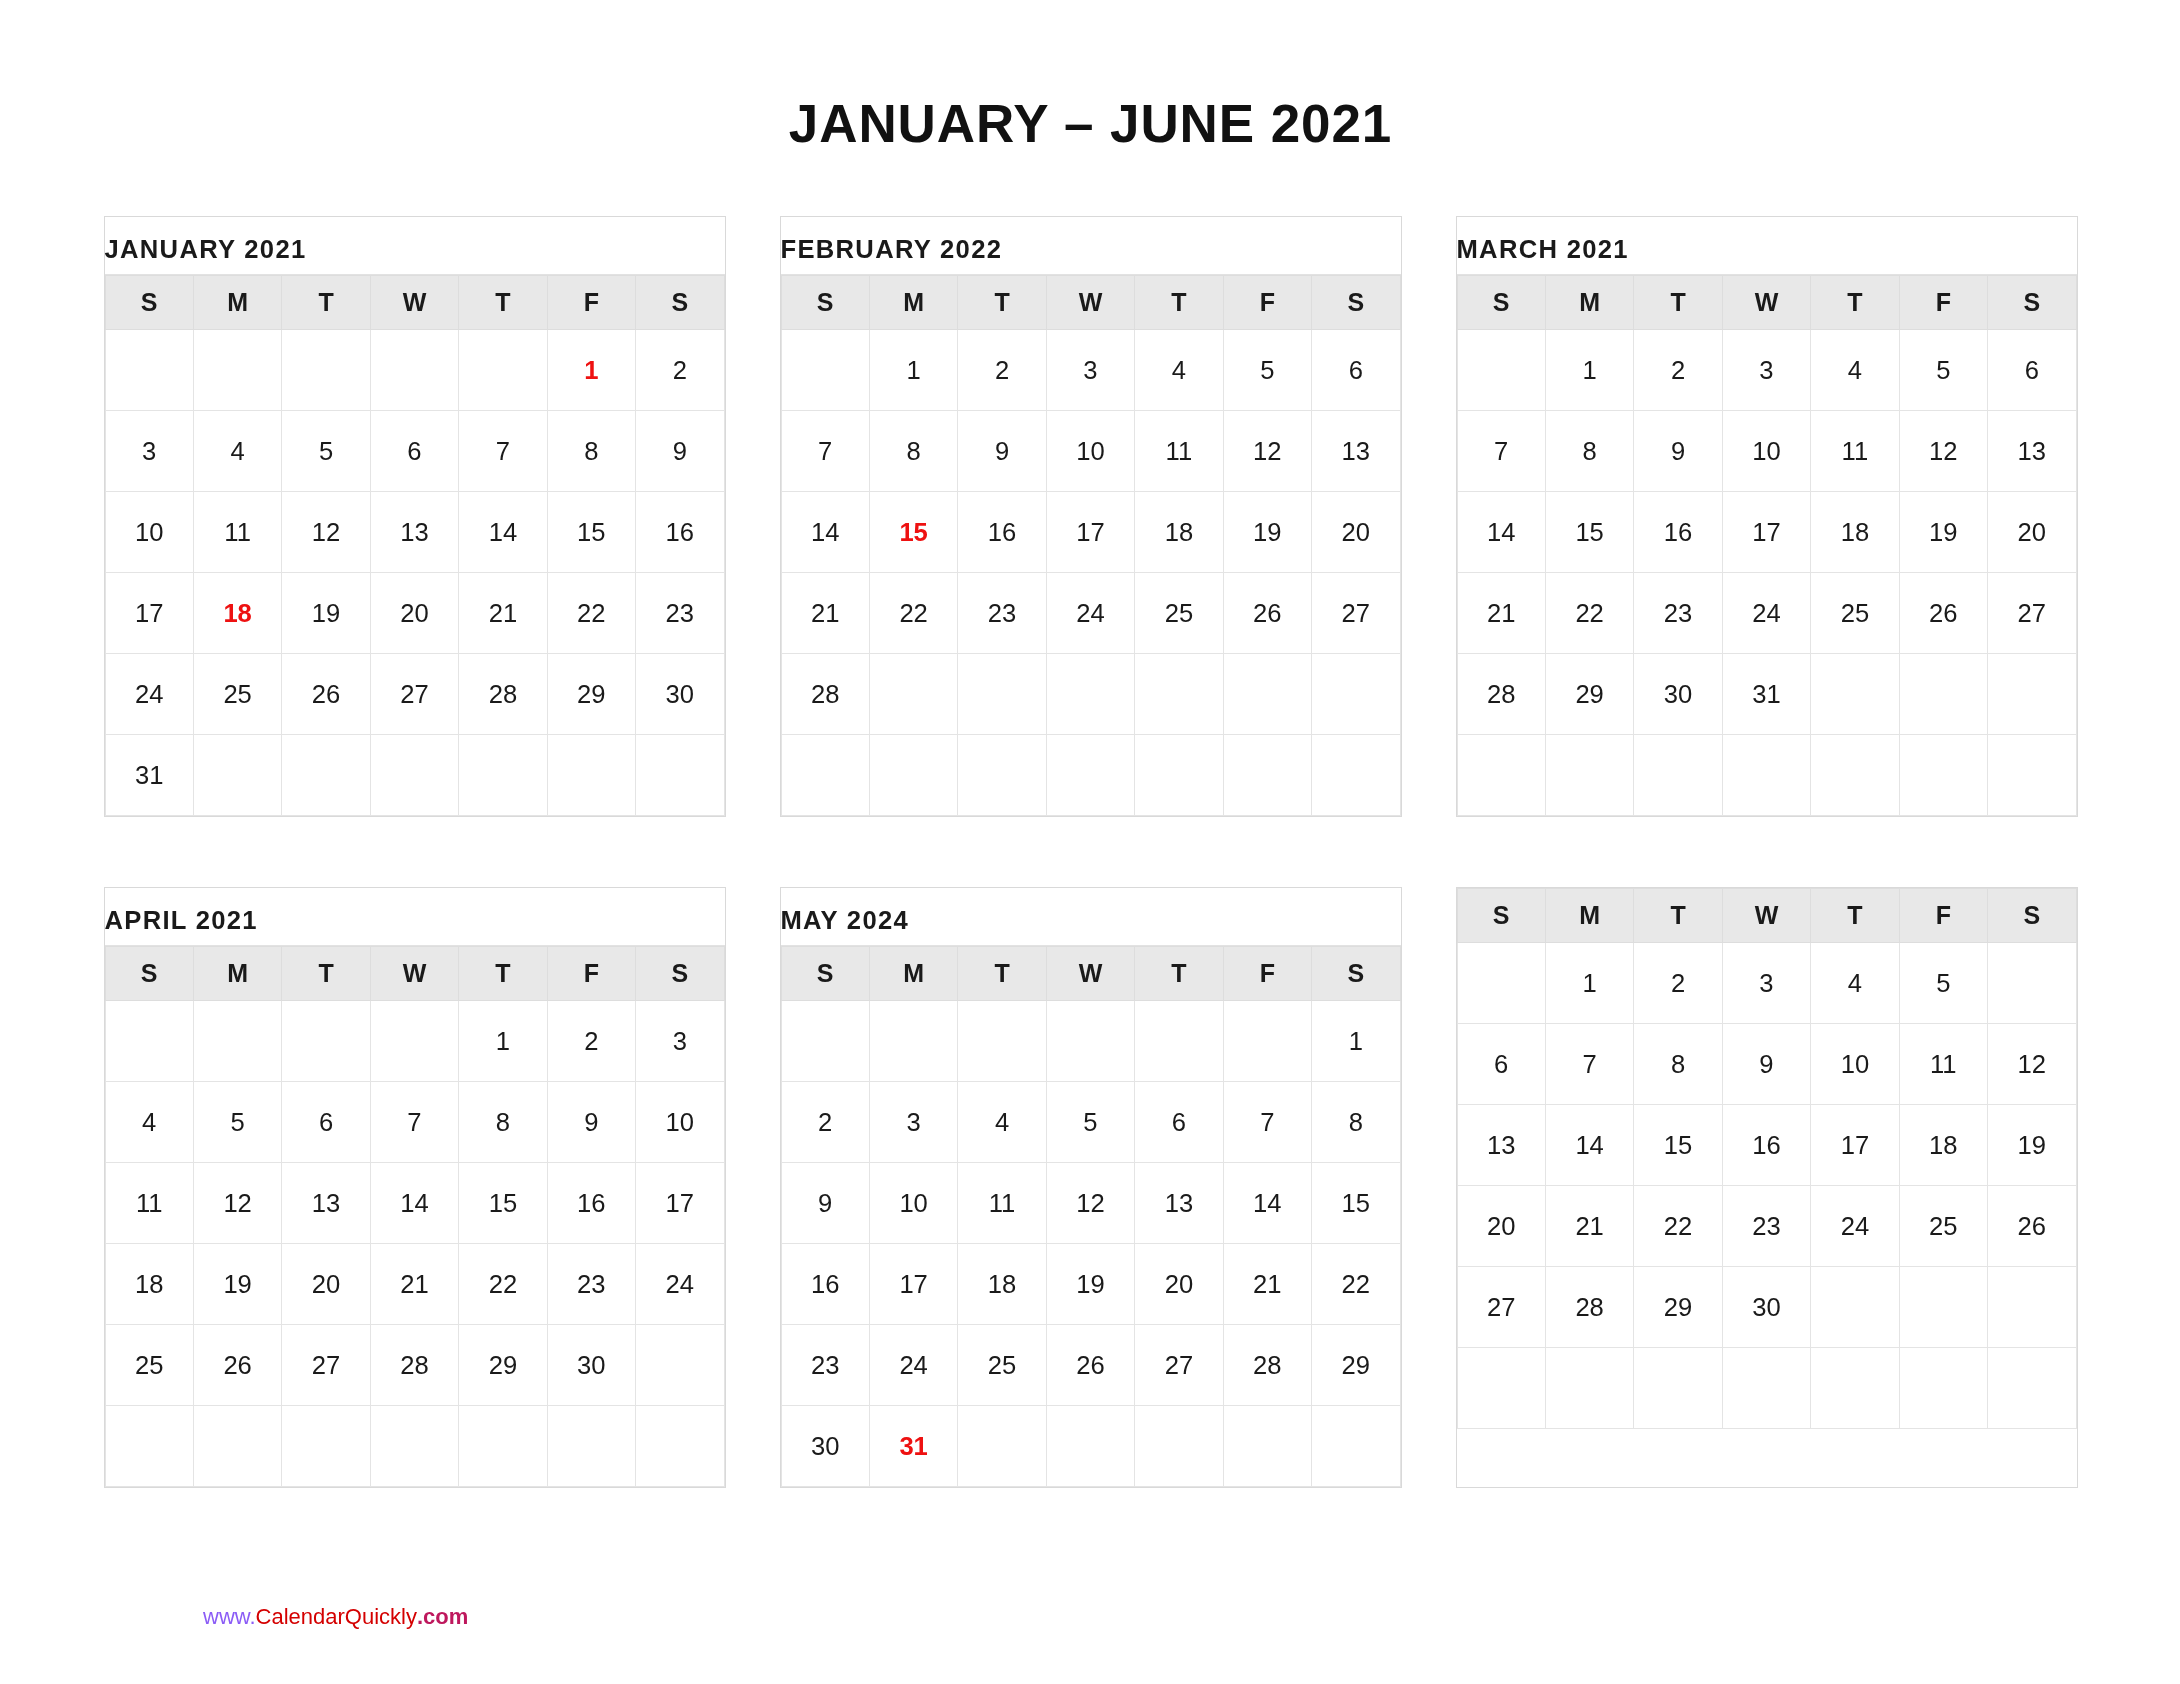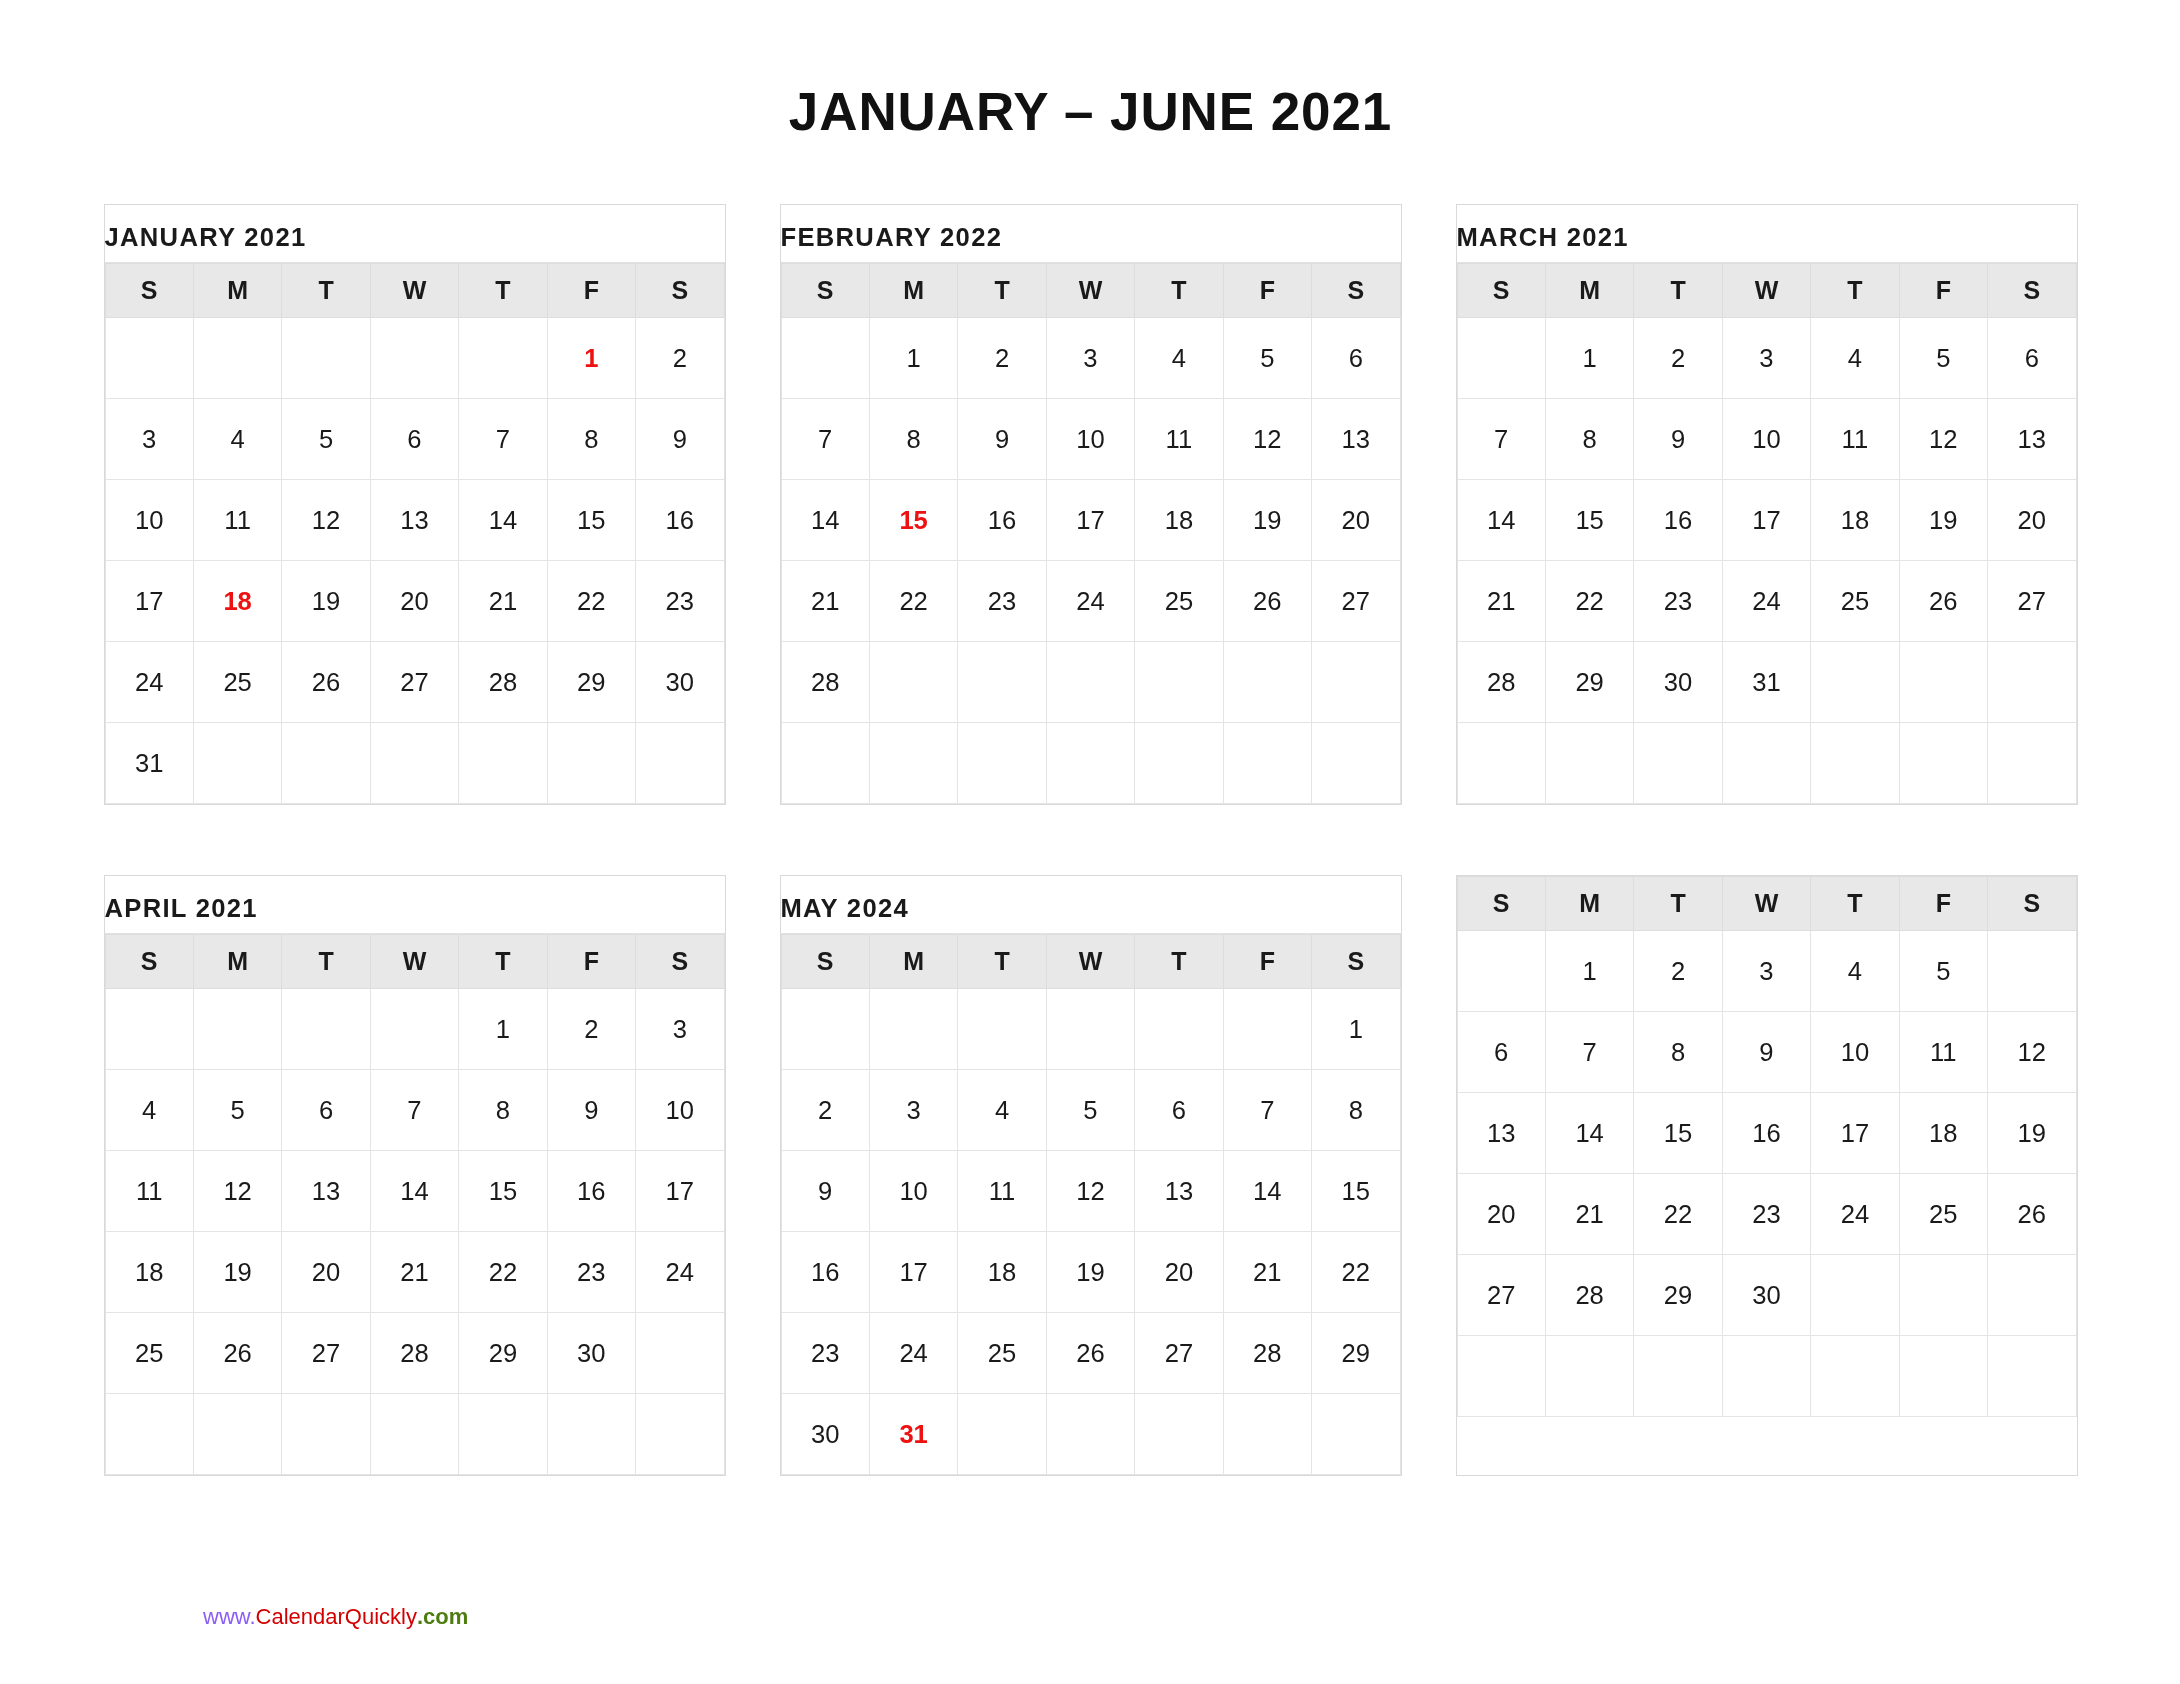--- a/index.html
+++ b/index.html
@@ -12,21 +12,21 @@
     height: 1685px;
     font-family: "Liberation Sans", sans-serif;
     color: #1a1a1a;
     overflow: hidden;
   }
   .page {
     width: 2181px;
     height: 1685px;
     position: relative;
     box-sizing: border-box;
-    padding: 0;
+    padding: 12px;
   }
   .page-title {
     text-align: center;
     font-size: 53px;
     font-weight: bold;
     letter-spacing: 0.9px;
     margin: 0;
     padding-top: 81px;
     color: #111111;
   }
@@ -96,21 +96,21 @@
   }
   .footer .www {
     color: #8b5cf6;
     font-weight: normal;
   }
   .footer .brand {
     color: #d40000;
     font-weight: normal;
   }
   .footer .tld {
-    color: #4d7c0f;
+    color: #be185d;
     font-weight: bold;
   }
 </style>
 </head>
 <body>
 
 <div class="page">
 
   <h1 class="page-title">JANUARY – JUNE 2021</h1>
 

